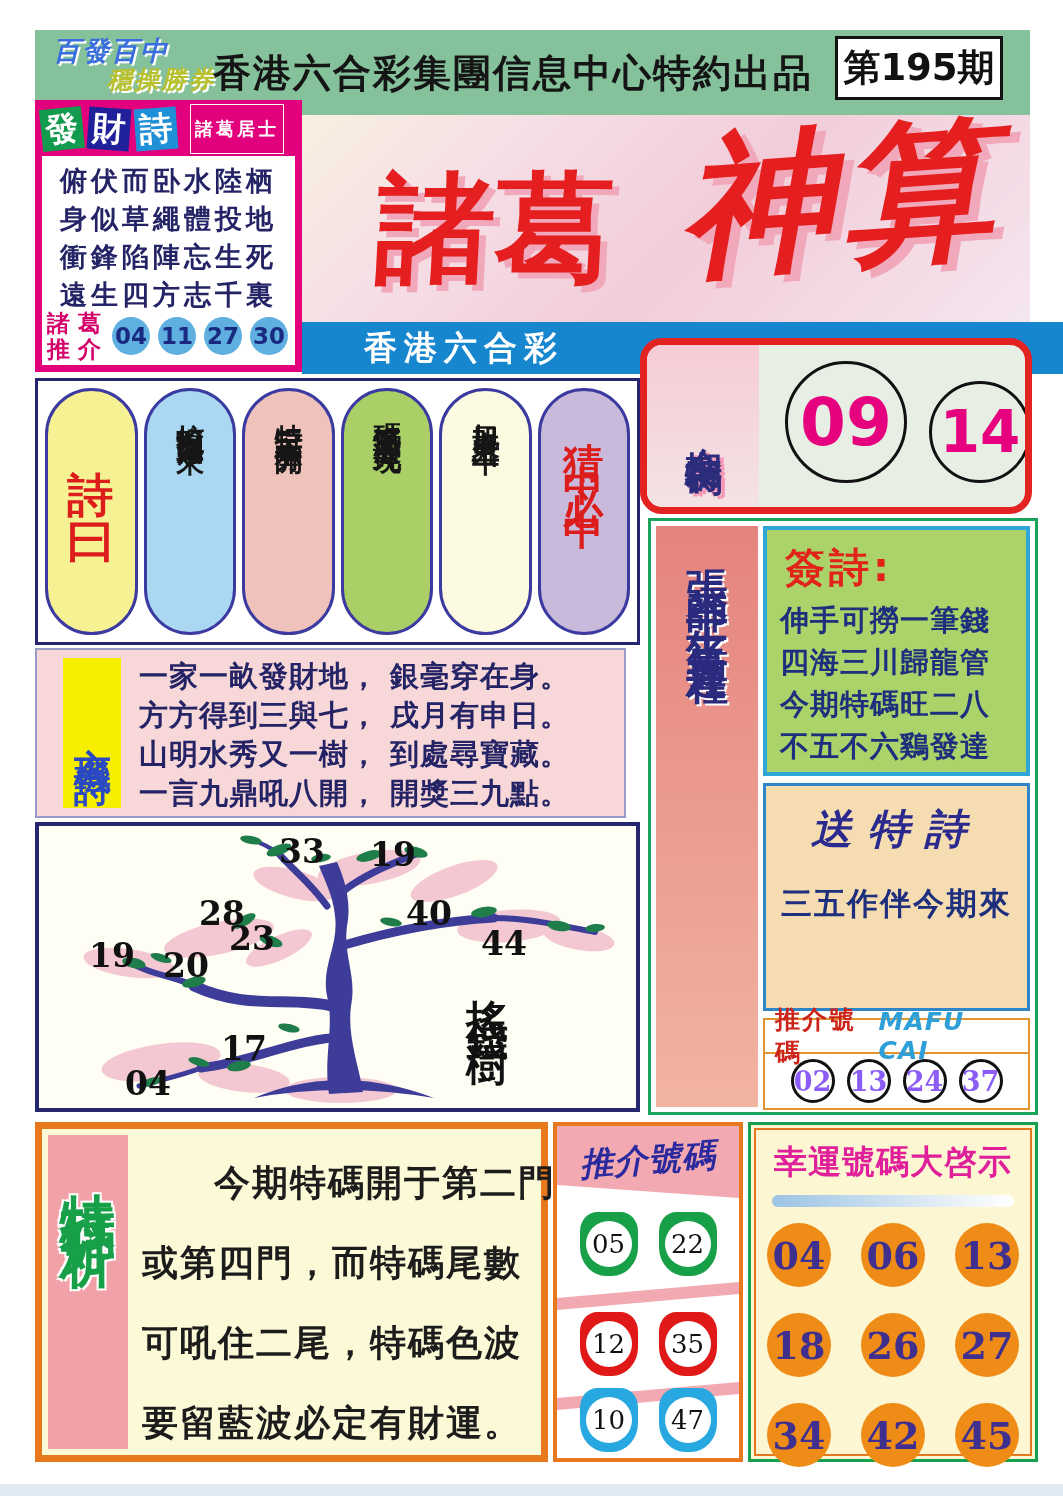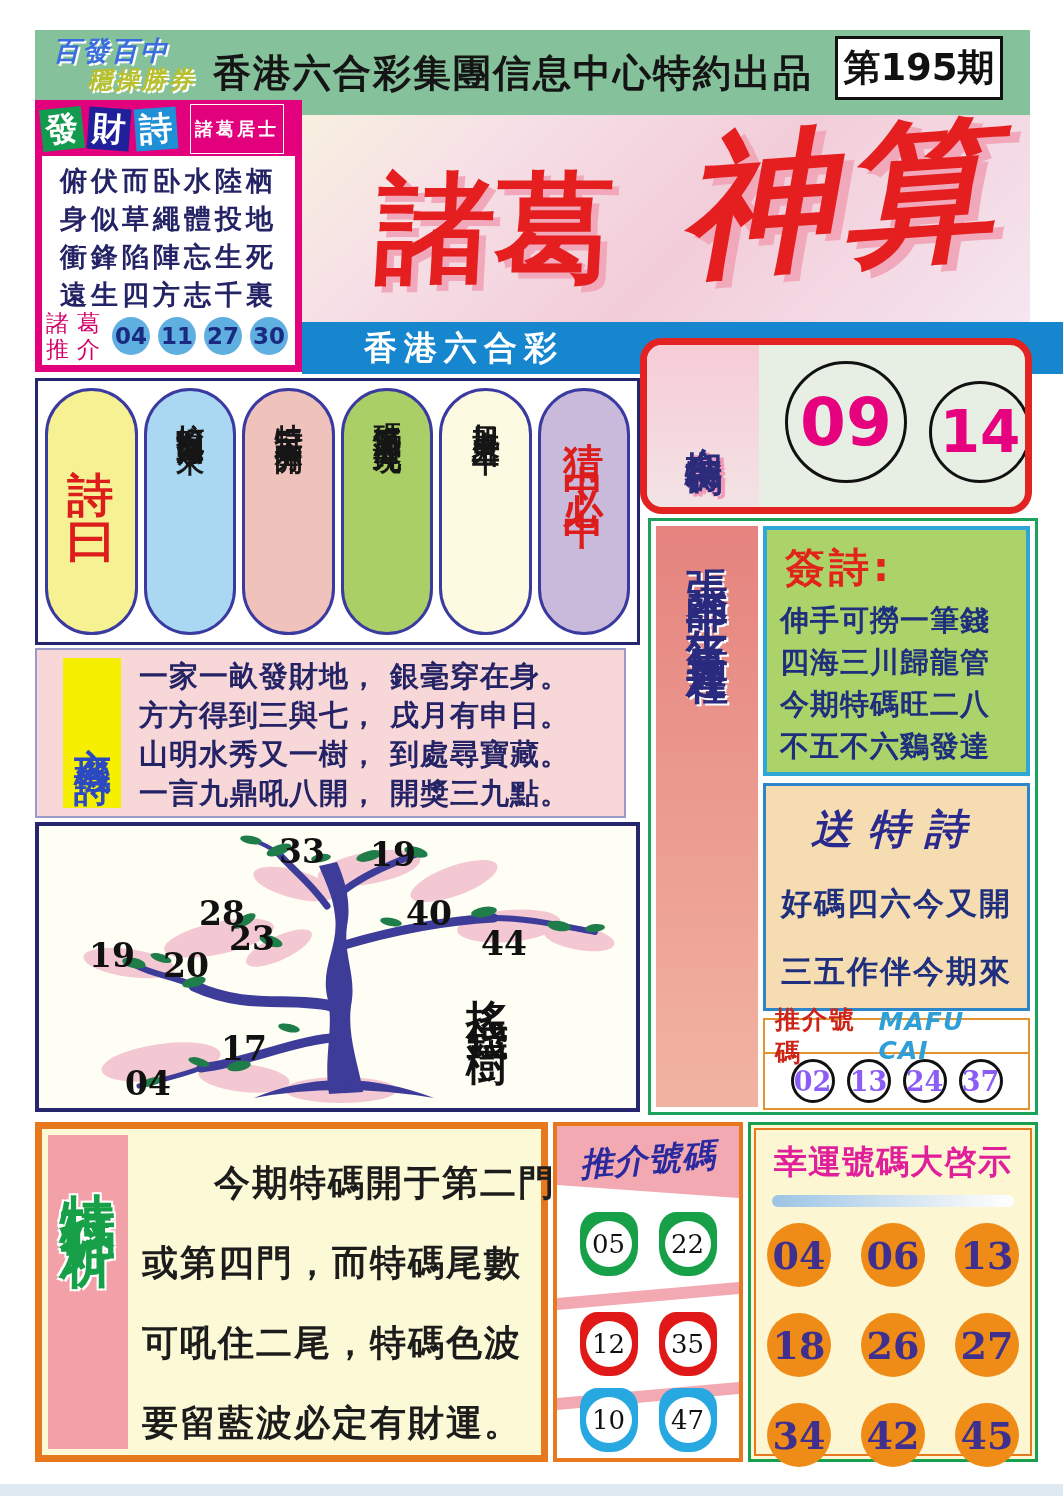--- a/index.html
+++ b/index.html
@@ -6,37 +6,37 @@
   html,body { width:1063px; height:1496px; background:#fff; font-family:"DejaVu Sans", sans-serif; }
   #page { position:relative; width:1063px; height:1496px; background:#fff; overflow:hidden; }
   .abs { position:absolute; }
   .vtext { writing-mode:vertical-rl; text-orientation:upright; }
   .serif { font-family:"DejaVu Serif", serif; }
 
   
   #header { left:35px; top:30px; width:995px; height:97px; background:#85c29b; }
   #logo { left:18px; top:6px; line-height:1.1; font-weight:bold; font-style:italic; }
   #logo .l1 { font-size:27px; color:#3a6ede; text-shadow:2px 2px 0 #fff; letter-spacing:2px; }
-  #logo .l2 { font-size:25px; color:#b9c02e; text-shadow:2px 2px 0 #fff; margin-left:34px; letter-spacing:2px; display:block; }
+  #logo .l2 { font-size:25px; color:#b9c02e; text-shadow:2px 2px 0 #fff; margin-left:54px; letter-spacing:2px; display:block; }
   #pub-title { left:178px; top:18px; font-size:38px; font-weight:bold; color:#151515; letter-spacing:2px; }
   #issue-badge { left:800px; top:6px; width:168px; height:64px; background:#fff; border:3px solid #111;
                  font-size:37px; font-weight:bold; color:#111; text-align:center; line-height:58px; }
 
   
   #facai { left:35px; top:100px; width:267px; height:272px; background:#e2007d; }
   #facai .hdr { position:absolute; left:6px; top:5px; right:6px; height:48px; display:flex; align-items:center; gap:5px; }
   .fc-ch { width:42px; height:42px; color:#fff; font-weight:bold; font-size:33px; display:flex; align-items:center; justify-content:center; }
   .fc-ch.c0 { background:#129a4e; transform:rotate(-6deg); }
   .fc-ch.c1 { background:#20209a; transform:rotate(4deg); }
   .fc-ch.c2 { background:#1f8fd8; transform:rotate(-4deg); }
   #facai .author { color:#fff; font-size:18px; font-weight:bold; letter-spacing:3px; margin-left:8px; border:1px solid #fff; padding:12px 4px; }
   #facai .inner { position:absolute; left:7px; top:56px; right:7px; bottom:7px; background:#fff; }
   .fc-line { font-size:27px; font-weight:bold; color:#232366; letter-spacing:4px; text-align:center; line-height:38px; }
   #facai .foot { position:absolute; left:4px; bottom:2px; right:4px; height:54px; display:flex; align-items:center; }
-  #fc-rec { width:64px; font-size:23px; font-weight:normal; color:#d4006a; line-height:26px; letter-spacing:8px; text-align:left; }
+  #fc-rec { width:64px; font-size:23px; font-weight:bold; color:#d4006a; line-height:26px; letter-spacing:8px; text-align:center; }
   .fc-nums { display:flex; gap:8px; margin-left:2px; }
   .fc-badge { width:38px; height:38px; border-radius:50%; background:#5fb0e0; color:#1a2a80; font-weight:bold; font-size:23px;
               display:flex; align-items:center; justify-content:center; }
 
   
   #masthead { left:302px; top:115px; width:728px; height:207px;
               background:linear-gradient(135deg,#f8f0e0 0%,#f6dfe6 25%,#f2cdd9 55%,#f5e6ef 100%); }
   #mh-left { left:75px; top:35px; font-size:118px; font-weight:bold; color:#e51f1f; text-shadow:7px 6px 0 #f0a8ba; transform:skewX(-3deg); }
   #mh-right { left:378px; top:-18px; font-size:152px; font-weight:bold; font-style:italic; color:#e51f1f;
               text-shadow:9px 7px 0 #f0a8ba; transform:rotate(-4deg); letter-spacing:8px; }
@@ -292,21 +292,20 @@
     </div>
     <div id="qianshi">
       <div class="title">簽詩:</div>
       <div class="qs-line">伸手可撈一筆錢</div>
       <div class="qs-line">四海三川歸龍管</div>
       <div class="qs-line">今期特碼旺二八</div>
       <div class="qs-line">不五不六鷄發達</div>
     </div>
     <div id="songte">
       <div class="title">送特詩</div>
-      <div class="st-line">好碼四六今又開</div>
       <div class="st-line">三五作伴今期來</div>
     </div>
     <div id="mafu">
       <div class="hdr">
         <span class="lab">推介號碼</span>
         <span class="brand">MAFU CAI</span>
       </div>
       <div class="nums">
         <span class="mf-badge">02</span>
         <span class="mf-badge">13</span>

